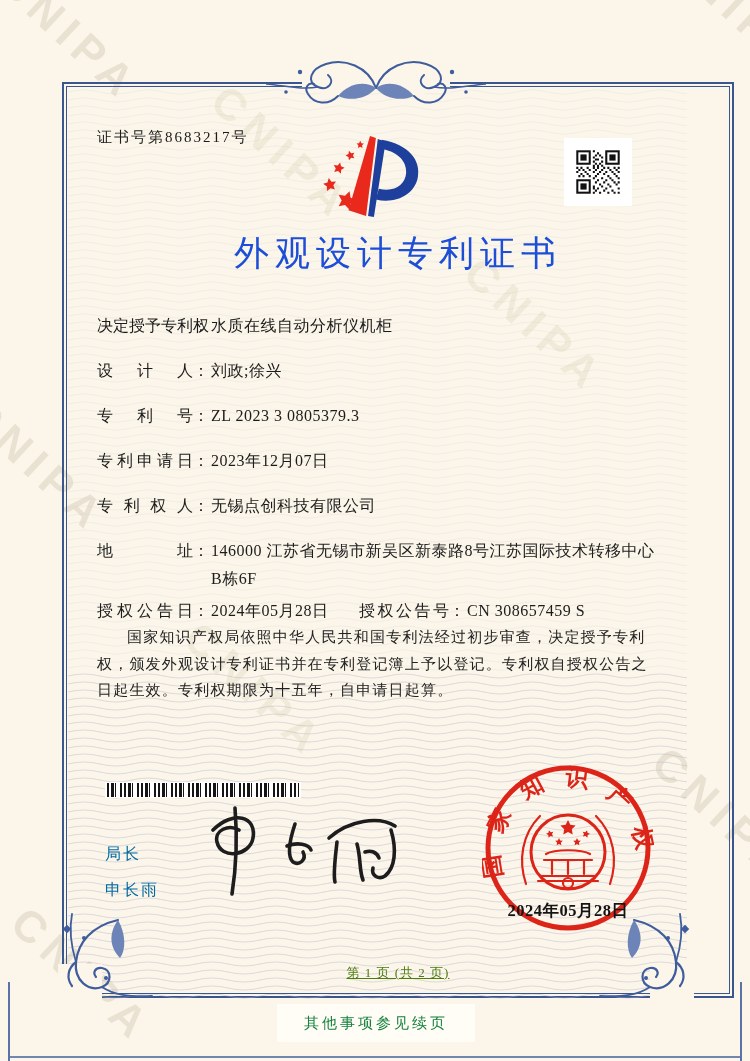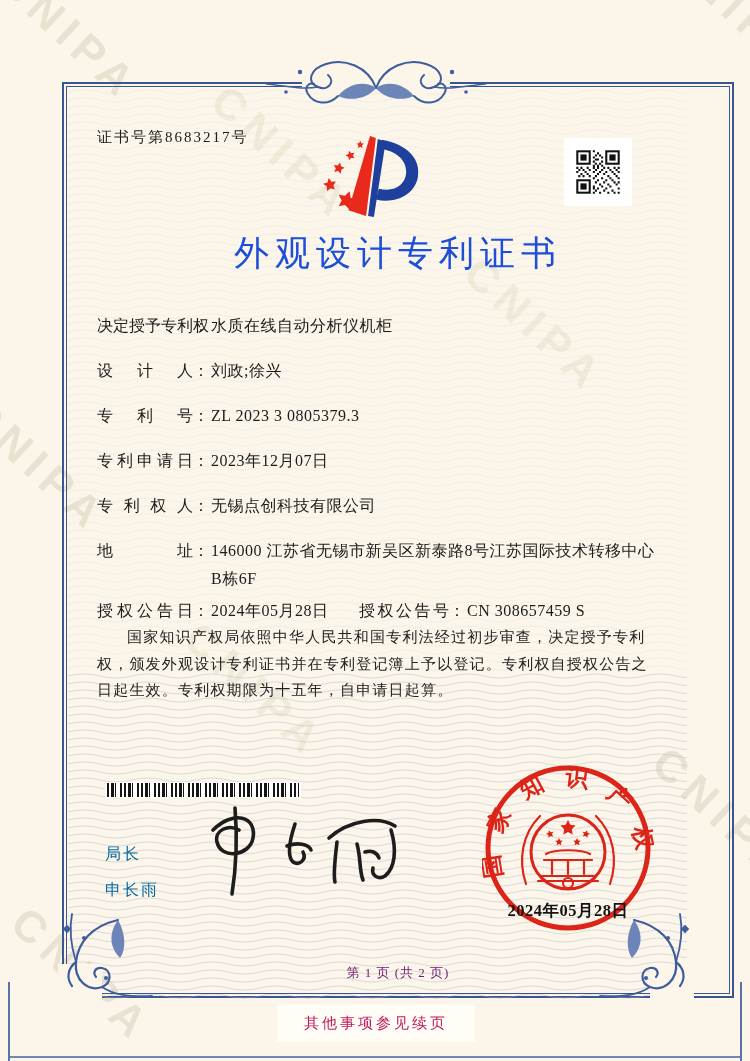--- a/index.html
+++ b/index.html
@@ -55,24 +55,24 @@
     transparent 7px 8px,#151515 8px 9px,transparent 9px 13px,#151515 13px 15px,transparent 15px 17px);}
 
   .signer{left:41px;top:752px;font-family:"Liberation Sans","DejaVu Sans",sans-serif;
           font-size:16px;line-height:36px;letter-spacing:2px;color:#0369a1;}
   .signature{left:135px;top:718px;width:210px;height:100px;}
 
   .seal{left:418px;top:678px;width:172px;height:172px;}
   .seal-date{left:418px;top:816px;width:172px;text-align:center;font-size:16.5px;
              font-weight:600;letter-spacing:0.5px;color:#141414;}
 
-  .page-num{left:0;right:0;top:880px;text-align:center;font-size:13px;letter-spacing:1px;color:#701a75;}
+  .page-num{left:0;right:0;top:880px;text-align:center;font-size:13px;letter-spacing:1px;color:#4d7c0f;text-decoration:underline;}
 
   .footer-note{position:absolute;left:277px;top:1004px;width:198px;height:38px;background:#fffdf6;
-               text-align:center;line-height:38px;font-size:15px;letter-spacing:3px;color:#be185d;z-index:2;}
+               text-align:center;line-height:38px;font-size:15px;letter-spacing:3px;color:#15803d;z-index:2;}
 </style>
 </head>
 <body>
 
 <div class="page">
 
   <span class="wm" style="left:-18px;top:8px">CNIPA</span>
   <span class="wm" style="left:648px;top:-18px">CNIPA</span>
   <span class="wm light" style="left:195px;top:128px">CNIPA</span>
   <span class="wm light" style="left:448px;top:300px">CNIPA</span>

